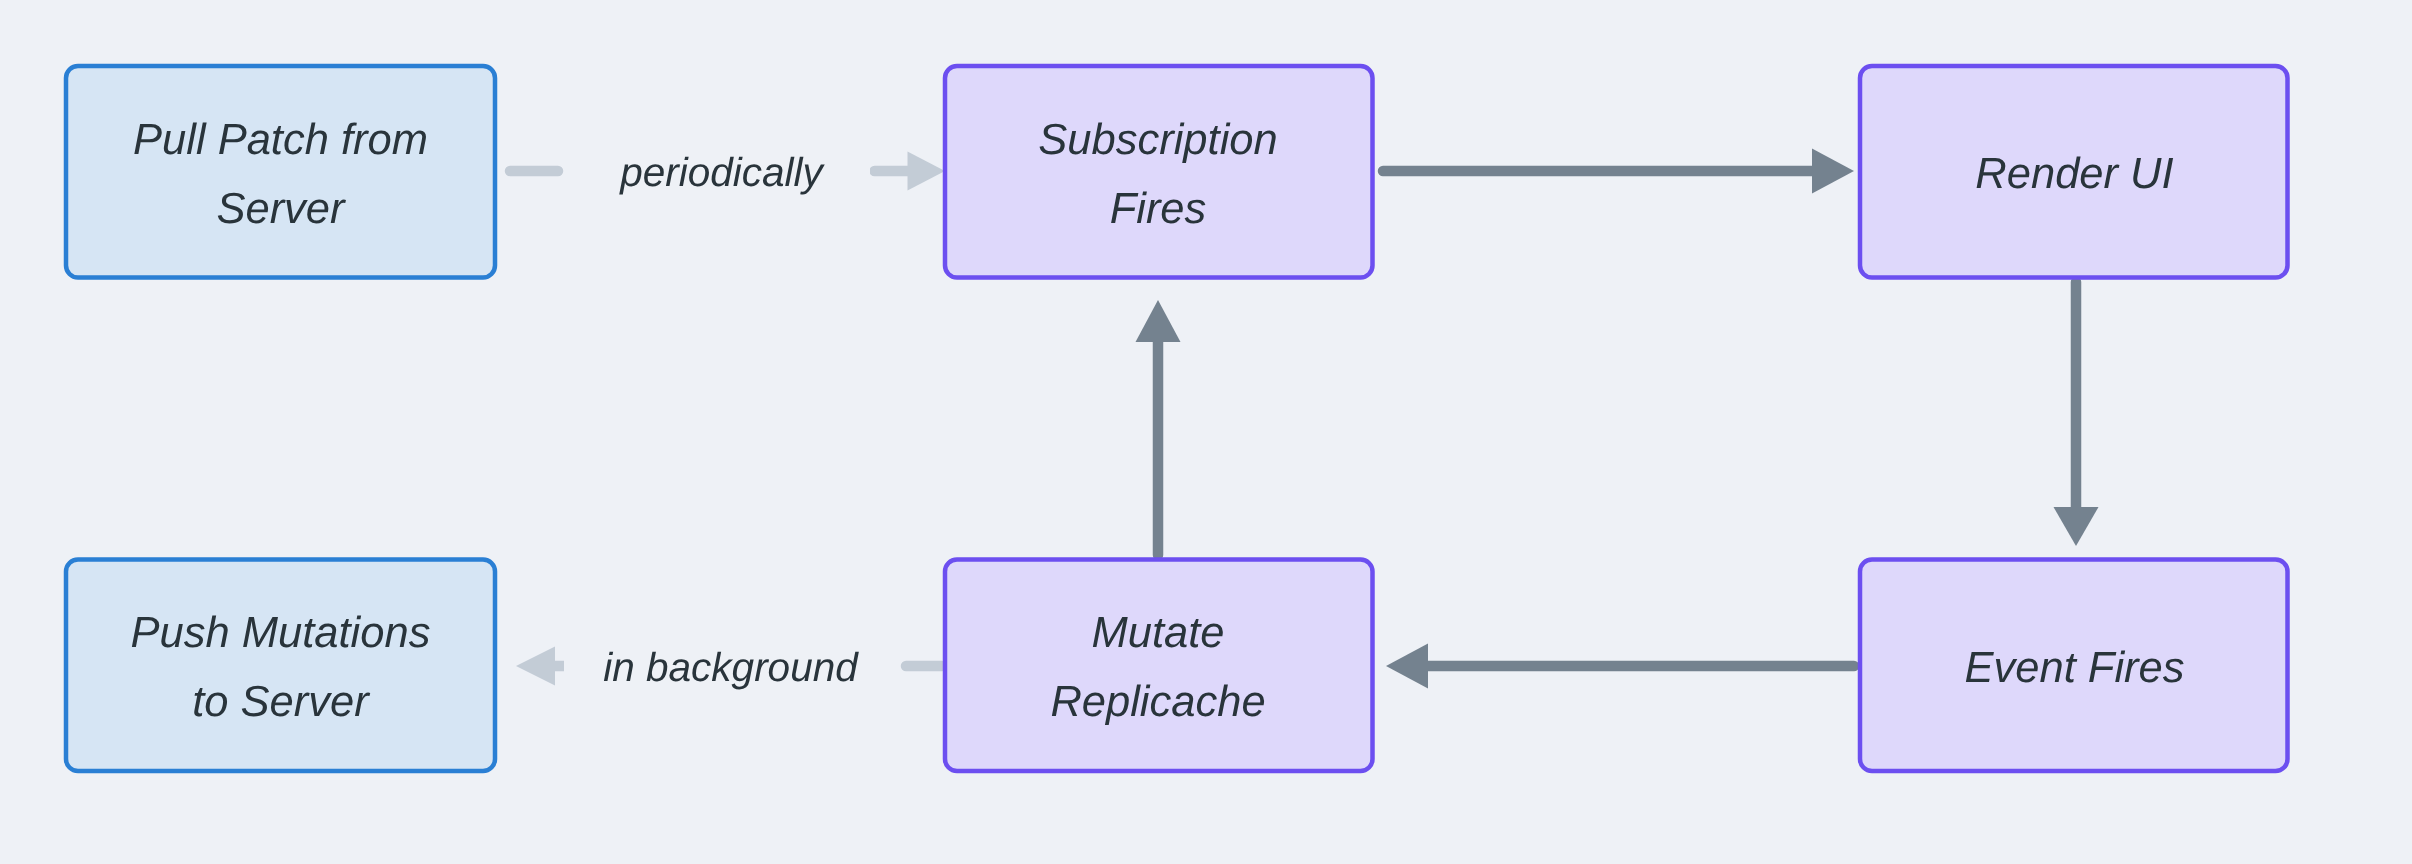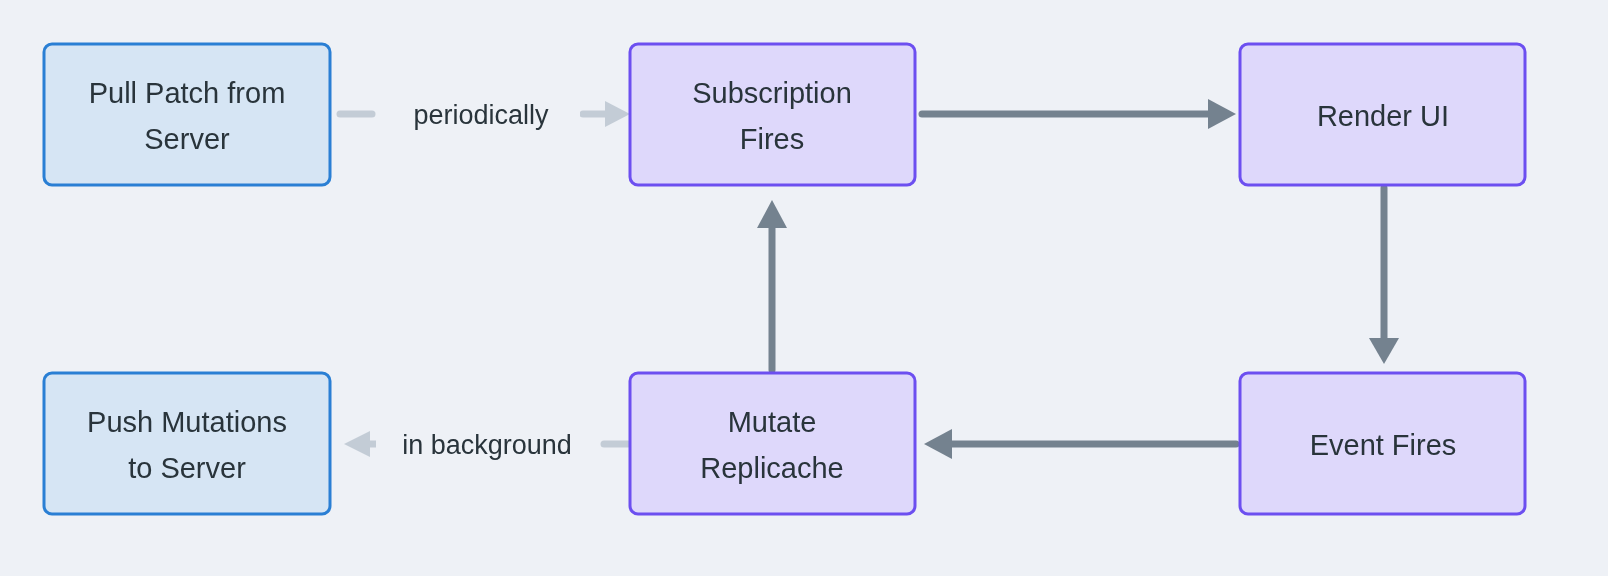--- a/index.html
+++ b/index.html
@@ -10,20 +10,21 @@
     width: 1608px;
     height: 576px;
     background: #eef1f6;
     font-family: "Liberation Sans", sans-serif;
     overflow: hidden;
   }
   #diagram-root {
     position: relative;
     width: 1320px;
     height: 576px;
+    font-style: italic;
   }
   svg#flowchart {
     display: block;
     width: 1608px;
     height: 576px;
   }
   .node-rect {
     stroke-width: 3px;
   }
   .node-rect.blue {

